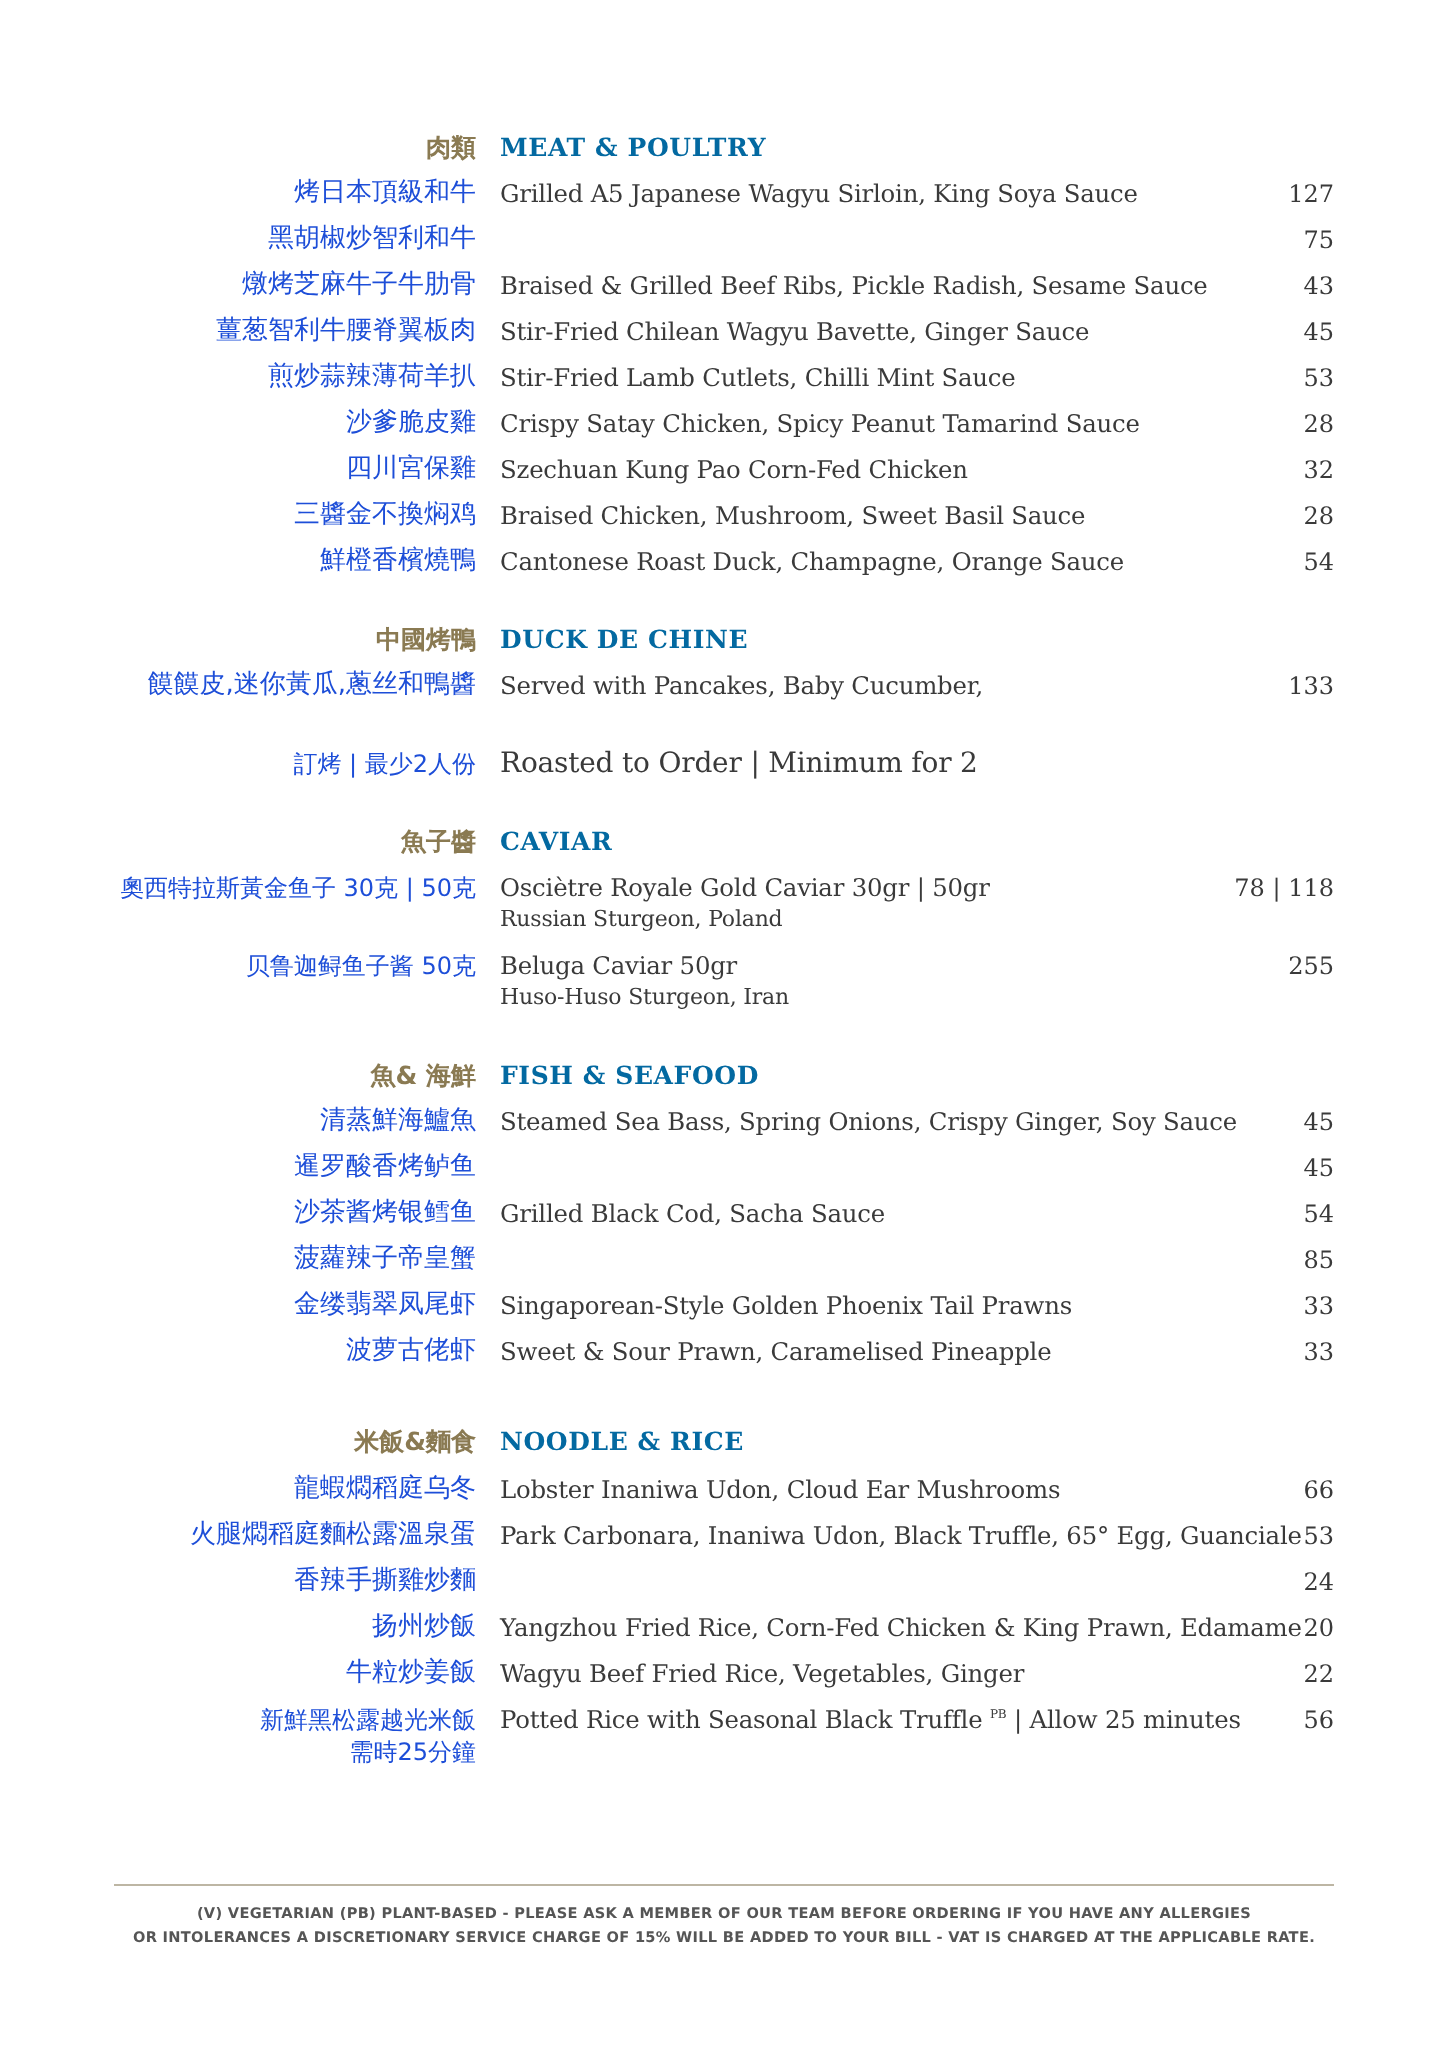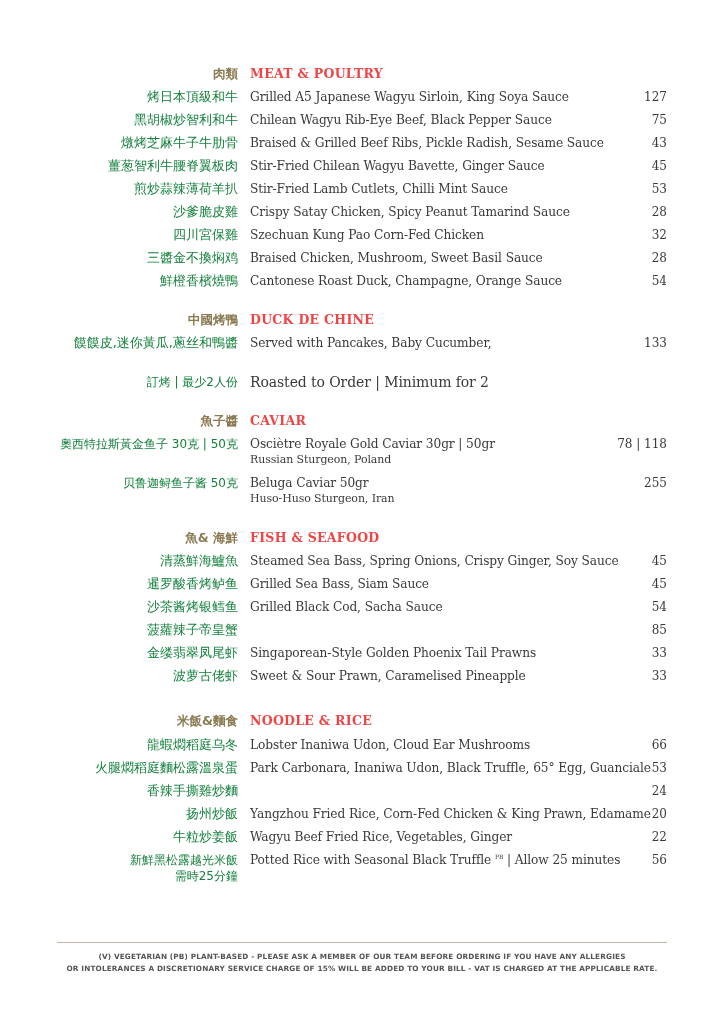--- a/index.html
+++ b/index.html
@@ -29,21 +29,21 @@
     }
     .zh {
       position: absolute;
       right: 486px; 
       top: 0;
       font-family: "DejaVu Sans", "Liberation Sans", sans-serif;
       font-size: 13px;
       line-height: 18px;
       white-space: nowrap;
       text-align: right;
-      color: #15803d;
+      color: #1d4ed8;
     }
     .en {
       position: absolute;
       left: 250px;
       top: 0;
       font-family: "DejaVu Serif", "Liberation Serif", serif;
       font-size: 12.2px;
       line-height: 18px;
       white-space: nowrap;
       color: #3a3a3a;
@@ -59,21 +59,21 @@
       white-space: nowrap;
       text-align: right;
       color: #3a3a3a;
     }
     .head .zh {
       color: #8a7a52;
       font-size: 12.5px;
       font-weight: bold;
     }
     .head .en {
-      color: #ef4444;
+      color: #0369a1;
       font-weight: bold;
       font-size: 12.5px;
       letter-spacing: 0.3px;
     }
     .sub {
       font-size: 14px;
     }
     .zh.sub {
       font-size: 12px;
     }
@@ -125,21 +125,20 @@
     <span class="zh">肉類</span>
     <span class="en">MEAT &amp; POULTRY</span>
   </div>
   <div class="row" style="top:88px">
     <span class="zh">烤日本頂級和牛</span>
     <span class="en">Grilled A5 Japanese Wagyu Sirloin, King Soya Sauce</span>
     <span class="price">127</span>
   </div>
   <div class="row" style="top:111px">
     <span class="zh">黑胡椒炒智利和牛</span>
-    <span class="en">Chilean Wagyu Rib-Eye Beef, Black Pepper Sauce</span>
     <span class="price">75</span>
   </div>
   <div class="row" style="top:134px">
     <span class="zh">燉烤芝麻牛子牛肋骨</span>
     <span class="en">Braised &amp; Grilled Beef Ribs, Pickle Radish, Sesame Sauce</span>
     <span class="price">43</span>
   </div>
   <div class="row" style="top:157px">
     <span class="zh">薑葱智利牛腰脊翼板肉</span>
     <span class="en">Stir-Fried Chilean Wagyu Bavette, Ginger Sauce</span>
@@ -206,21 +205,20 @@
     <span class="zh">魚&amp; 海鮮</span>
     <span class="en">FISH &amp; SEAFOOD</span>
   </div>
   <div class="row" style="top:552px">
     <span class="zh">清蒸鮮海鱸魚</span>
     <span class="en">Steamed Sea Bass,  Spring Onions, Crispy Ginger, Soy Sauce</span>
     <span class="price">45</span>
   </div>
   <div class="row" style="top:575px">
     <span class="zh">暹罗酸香烤鲈鱼</span>
-    <span class="en">Grilled Sea Bass, Siam Sauce</span>
     <span class="price">45</span>
   </div>
   <div class="row" style="top:598px">
     <span class="zh">沙茶酱烤银鳕鱼</span>
     <span class="en">Grilled Black Cod, Sacha Sauce</span>
     <span class="price">54</span>
   </div>
   <div class="row" style="top:621px">
     <span class="zh">菠蘿辣子帝皇蟹</span>
     <span class="price">85</span>

